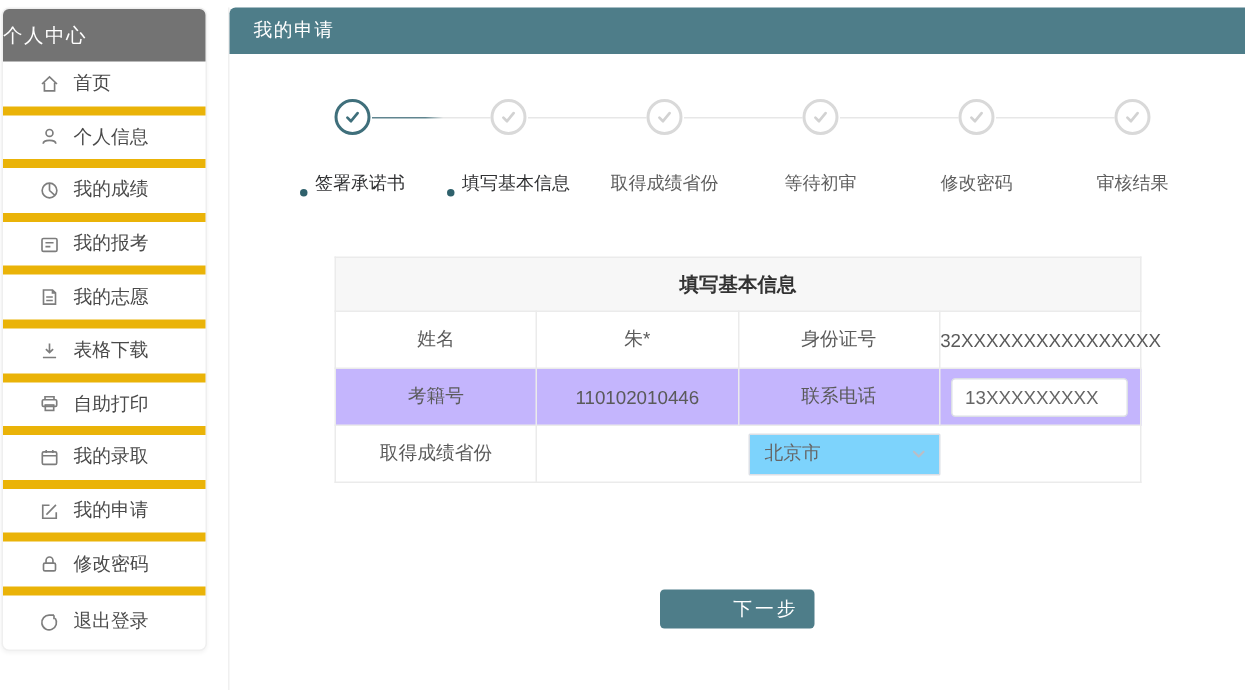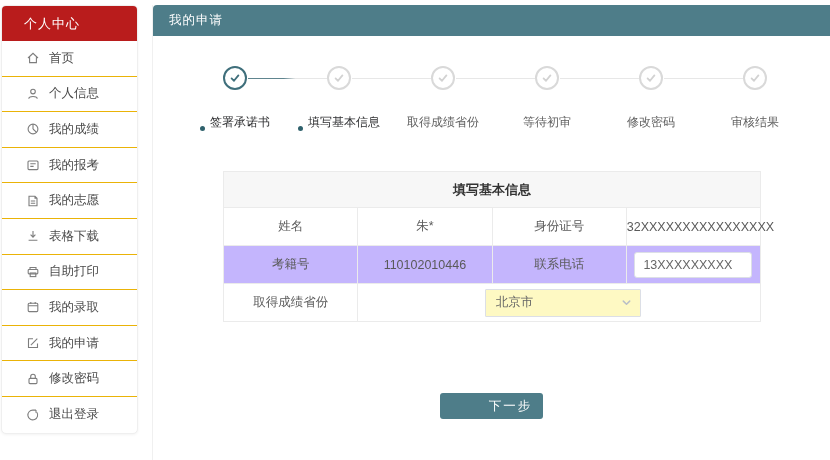--- a/index.html
+++ b/index.html
@@ -3,25 +3,25 @@
 <meta charset="utf-8">
 <style>
   * { margin:0; padding:0; box-sizing:border-box; }
   html,body { width:830px; height:460px; background:#ffffff; overflow:hidden;
               font-family:"Liberation Sans","DejaVu Sans",sans-serif; }
 
   
   .sidebar { position:absolute; left:1px; top:5px; width:137px; height:429px;
              background:#fff; border:1px solid #efefef; border-radius:5px;
              box-shadow:0 1px 3px rgba(0,0,0,.05); }
-  .sidebar-header { height:35px; line-height:35px; background:#b91c1c; color:#fff;
-                    font-size:13px; padding-left:22px; border-radius:4px 4px 0 0;
+  .sidebar-header { height:35px; line-height:35px; background:#737373; color:#fff;
+                    font-size:13px; border-radius:4px 4px 0 0;
                     letter-spacing:1px; }
   .side-item { height:35.6px; display:flex; align-items:center; padding-left:24px;
-               border-bottom:1px solid #eab308; cursor:pointer; }
+               border-bottom:6px solid #eab308; cursor:pointer; }
   .side-item:last-child { border-bottom:none;text-align:center; }
   .side-item svg { width:14px; height:14px; margin-right:9px; stroke:#7d7d7d;
                    fill:none; stroke-width:1.1; flex:0 0 auto; }
   .side-item span.lbl { font-size:12.5px; color:#4a4a4a; }
 
   
   .main { position:absolute; left:152px; top:5px; width:678px; height:455px;
           background:#fff; border-left:1px solid #f0f0f0; }
   .main-header { height:31px; line-height:31px; background:#4e7d89; color:#fff;
                  font-size:12.5px; padding-left:16px; border-radius:4px 0 0 0;
@@ -56,22 +56,22 @@
                font-size:12.5px; color:#5a5a5a; text-align:center; }
   table.form th.title { height:36px; background:#f7f7f7; font-weight:bold;
                font-size:13px; color:#333; }
   table.form td { height:38px; }
   table.form tr.tinted td { background:#c4b5fd; }
   td.cell-left { text-align:left; }
   input.phone { width:118px; height:26px; border:1px solid #dcdfe6; border-radius:3px;
                 padding:0 8px; font-size:12.5px; color:#666; background:#fff; outline:none;
                 font-family:Liberation Sans, sans-serif; }
   .select-box { display:inline-flex; align-items:center; justify-content:space-between;
-                width:156px; height:28px; border:1px solid #dcdfe6; border-radius:1px;
-                background:#fef9c3; margin-left:7px; padding:0 8px 0 10px; cursor:pointer; }
+                width:128px; height:28px; border:1px solid #dcdfe6; border-radius:1px;
+                background:#7dd3fc; margin-left:7px; padding:0 8px 0 10px; cursor:pointer; }
   .select-box .sel-val { font-size:12.5px; color:#666; }
   .select-box svg { width:11px; height:11px; fill:none; stroke:#b9bec7; stroke-width:1.6;
                 stroke-linecap:round; stroke-linejoin:round; }
 
   
   .btn-row { margin-top:71px; text-align:center; }
   .next-btn { display:inline-block; width:103px; height:26px; line-height:26px;
               background:#4e7d89; color:#fff; font-size:12.5px; border:none;
               border-radius:3px; cursor:pointer; font-family:inherit; letter-spacing:2px;padding-left:38px; }
 </style>

